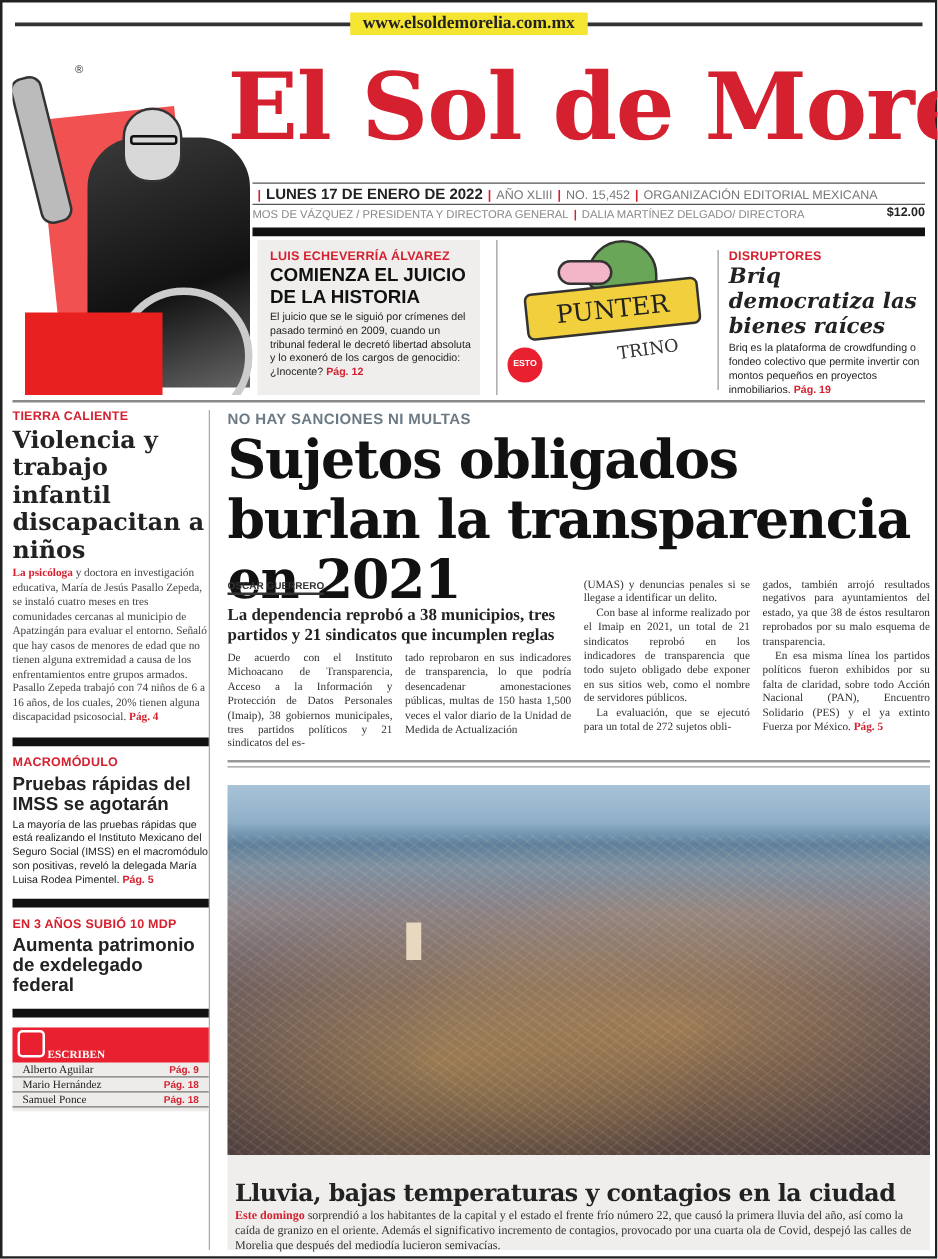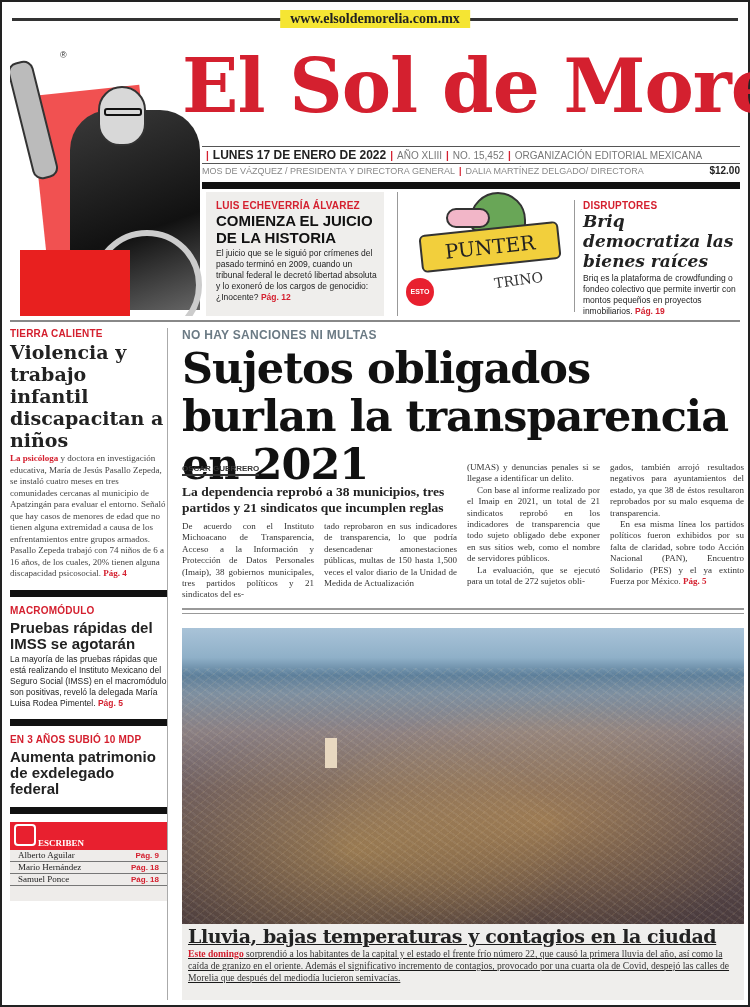--- a/index.html
+++ b/index.html
@@ -59,21 +59,21 @@
   
   .leftcol { position: absolute; left: 8px; top: 326px; width: 158px; height: 672px; border-right: 1px solid #aaa; }
   .story .kicker { font-size: 10px; }
   .story1 .head { font-family: "DejaVu Serif", serif; font-weight: bold; font-size: 19px; line-height: 22px; color: #222; margin-top: 2px; }
   .story1 .body { font-family: "Liberation Serif", serif; font-size: 9px; line-height: 11.5px; color: #444; margin-top: 2px; }
   .red-lead { color: #d4202f; font-weight: bold; }
   .divider-black { height: 7px; background: #111; margin: 10px 0 8px 0; }
   .story2 .head, .story3 .head { font-weight: bold; font-size: 15px; line-height: 16px; color: #222; margin-top: 4px; }
   .story2 .body, .story3 .body { font-size: 8.5px; line-height: 11px; color: #222; margin-top: 2px; }
 
-  .escriben { margin-top: 0; background: #eeecea; padding-bottom: 15px; }
+  .escriben { margin-top: 0; background: #eeecea; padding-bottom: 3px; }
   .escriben .hdr { height: 28px; background: #e8202f; position: relative; }
   .escriben .hdr .pen { position: absolute; left: 4px; top: 2px; width: 22px; height: 22px; border: 2px solid #fff; border-radius: 4px; }
   .escriben .hdr .label { position: absolute; left: 28px; bottom: 2px; color: #fff; font-family: "Liberation Serif", serif; font-weight: bold; font-size: 9px; }
   .escriben .row { display: flex; justify-content: space-between; font-family: "Liberation Serif", serif; font-size: 9px; line-height: 11px; padding: 0 8px; border-bottom: 1px solid #777; color: #222; }
   .escriben .row .p { color: #d4202f; font-weight: bold; font-family: "Liberation Sans", sans-serif; font-size: 8px; }
 
   
   .main { position: absolute; left: 180px; top: 326px; width: 562px; }
   .main .kicker { font-weight: bold; font-size: 12px; color: #6b7a84; letter-spacing: .3px; }
   .main .headline { font-family: "DejaVu Serif", serif; font-weight: bold; font-size: 43px; line-height: 48px; color: #111; letter-spacing: -1px; margin-top: 2px; }
@@ -91,21 +91,21 @@
   
   .photo { position: absolute; left: 180px; top: 626px; width: 562px; height: 296px; overflow: hidden;
     background:
       radial-gradient(ellipse at 30% 75%, rgba(255,200,90,.35), transparent 40%),
       radial-gradient(ellipse at 65% 65%, rgba(255,190,80,.35), transparent 45%),
       linear-gradient(180deg, #a9c3d8 0%, #8fb0c8 10%, #5d7f9a 16%, #7d8fa0 22%, #8a7f82 35%, #6a5a5d 55%, #5a4a4c 75%, #4a3b3d 100%); }
   .photo .grain { position: absolute; inset: 40px 0 0 0; background: repeating-linear-gradient(35deg, rgba(255,255,255,.06) 0 2px, transparent 2px 6px), repeating-linear-gradient(-40deg, rgba(255,220,150,.08) 0 1px, transparent 1px 7px); }
   .photo .cathedral { position: absolute; left: 143px; top: 110px; width: 12px; height: 30px; background: #e8d8c0; }
   .photo-credit { position: absolute; left: 170px; top: 630px; writing-mode: vertical-rl; transform: rotate(180deg); font-size: 5px; color: #666; }
 
-  .caption { position: absolute; left: 180px; top: 922px; width: 562px; height: 76px; background: #efeeec; padding: 1px 6px; text-decoration: underline; }
+  .caption { position: absolute; left: 180px; top: 922px; width: 562px; height: 76px; background: #efeeec; padding: 20px 6px; }
   .caption .head { font-family: "DejaVu Serif", serif; font-weight: bold; font-size: 19px; line-height: 22px; color: #222; letter-spacing: -.4px; }
   .caption .body { font-family: "Liberation Serif", serif; font-size: 9.6px; line-height: 12px; color: #333; margin-top: 1px; }
 </style>
 </head>
 <body>
 
 <div class="page">
 
   <div class="urlbar">
     <div class="rule"></div>

